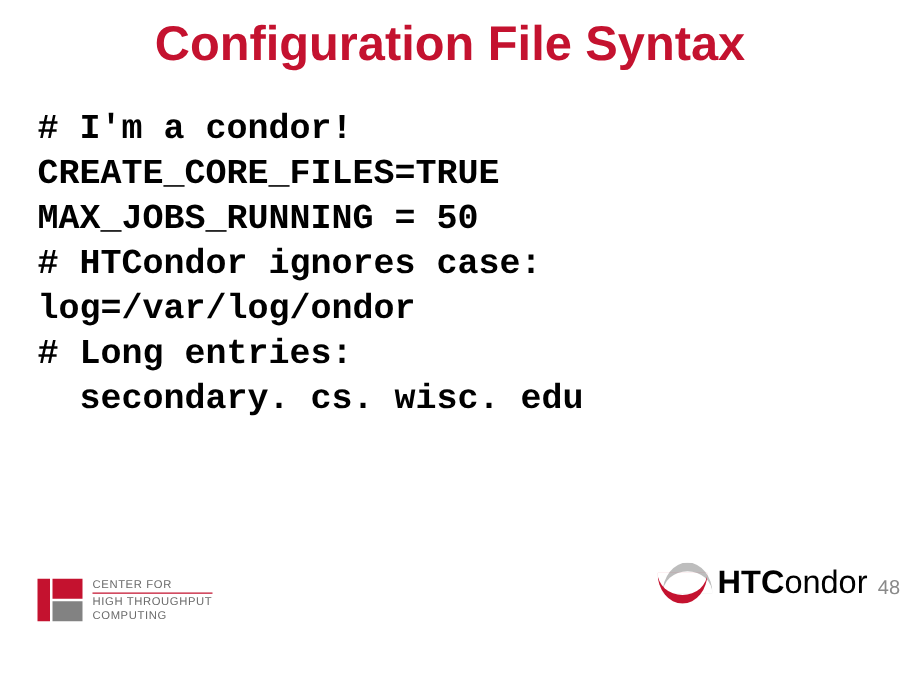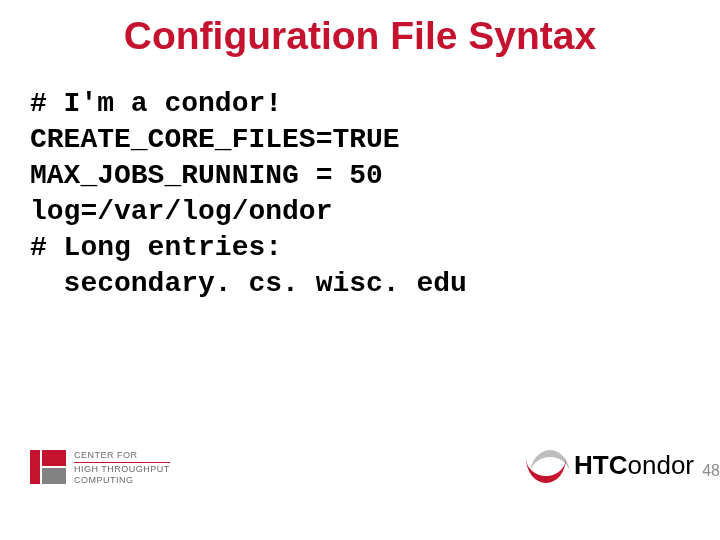--- a/index.html
+++ b/index.html
@@ -2,21 +2,21 @@
 <html><head>
 <meta charset="utf-8">
 <style>
 html,body{margin:0;padding:0;width:720px;height:540px;background:#fff;font-family:Arial,Helvetica,sans-serif;position:relative;overflow:hidden}
 .slide{width:720px;height:498px;position:relative}
 .title{text-align:center;font-size:39px;font-weight:bold;color:#c4122f;padding-top:14px}
 .code{margin:28px 30px 0 30px;font-family:"Courier New",Courier,monospace;font-weight:bold;font-size:28px;line-height:36px;color:#000}
 .code div{white-space:pre}
 .footer{position:absolute;bottom:0;left:0;right:0;height:70px}
 .pagenum{position:absolute;bottom:18px;left:0;right:0;text-align:right;font-size:16px;color:#8a8a8a}
-.logo-left{position:absolute;left:30px;bottom:12px;display:flex;align-items:flex-start}
+.logo-left{position:absolute;left:30px;bottom:0;display:flex;align-items:center}
 .logo-left .mark{display:flex;flex-direction:row;margin-right:8px}
 .logo-left .mark .barL{width:10px;height:34px;background:#c4122f}
 .logo-left .mark .col{display:flex;flex-direction:column;margin-left:2px}
 .logo-left .mark .barT{width:24px;height:16px;background:#c4122f}
 .logo-left .mark .barB{width:24px;height:16px;background:#828282;margin-top:2px}
 .logo-left .txt{display:flex;flex-direction:column;font-size:9px;line-height:11px;color:#6a6a6a;letter-spacing:0.5px}
 .logo-left .txt .underline{border-bottom:1px solid #c4122f;padding-bottom:1px;margin-bottom:1px}
 .logo-right{position:absolute;right:26px;bottom:12px;display:flex;align-items:flex-start}
 .swoosh{width:46px;height:36px;position:relative;margin-right:2px}
 .swoosh .red{position:absolute;left:0;top:8px;width:40px;height:18px;border-bottom:7px solid #c4122f;border-radius:0 0 50% 50%/0 0 100% 100%}
@@ -26,20 +26,21 @@
 .ht .light{font-weight:300}
 </style>
 </head>
 <body>
 <div class="slide">
 <div class="title">Configuration File Syntax</div>
 <div class="code">
 <div># I'm a condor!</div>
 <div>CREATE_CORE_FILES=TRUE</div>
 <div>MAX_JOBS_RUNNING = 50</div>
+<div># HTCondor ignores case:</div>
 <div>log=/var/log/ondor</div>
 <div># Long entries:</div>
 <div>  secondary. cs. wisc. edu</div>
 </div>
 <div class="footer">
 <div class="pagenum">48</div>
 <div class="logo-left">
 <div class="mark">
 <div class="barL"></div>
 <div class="col">

